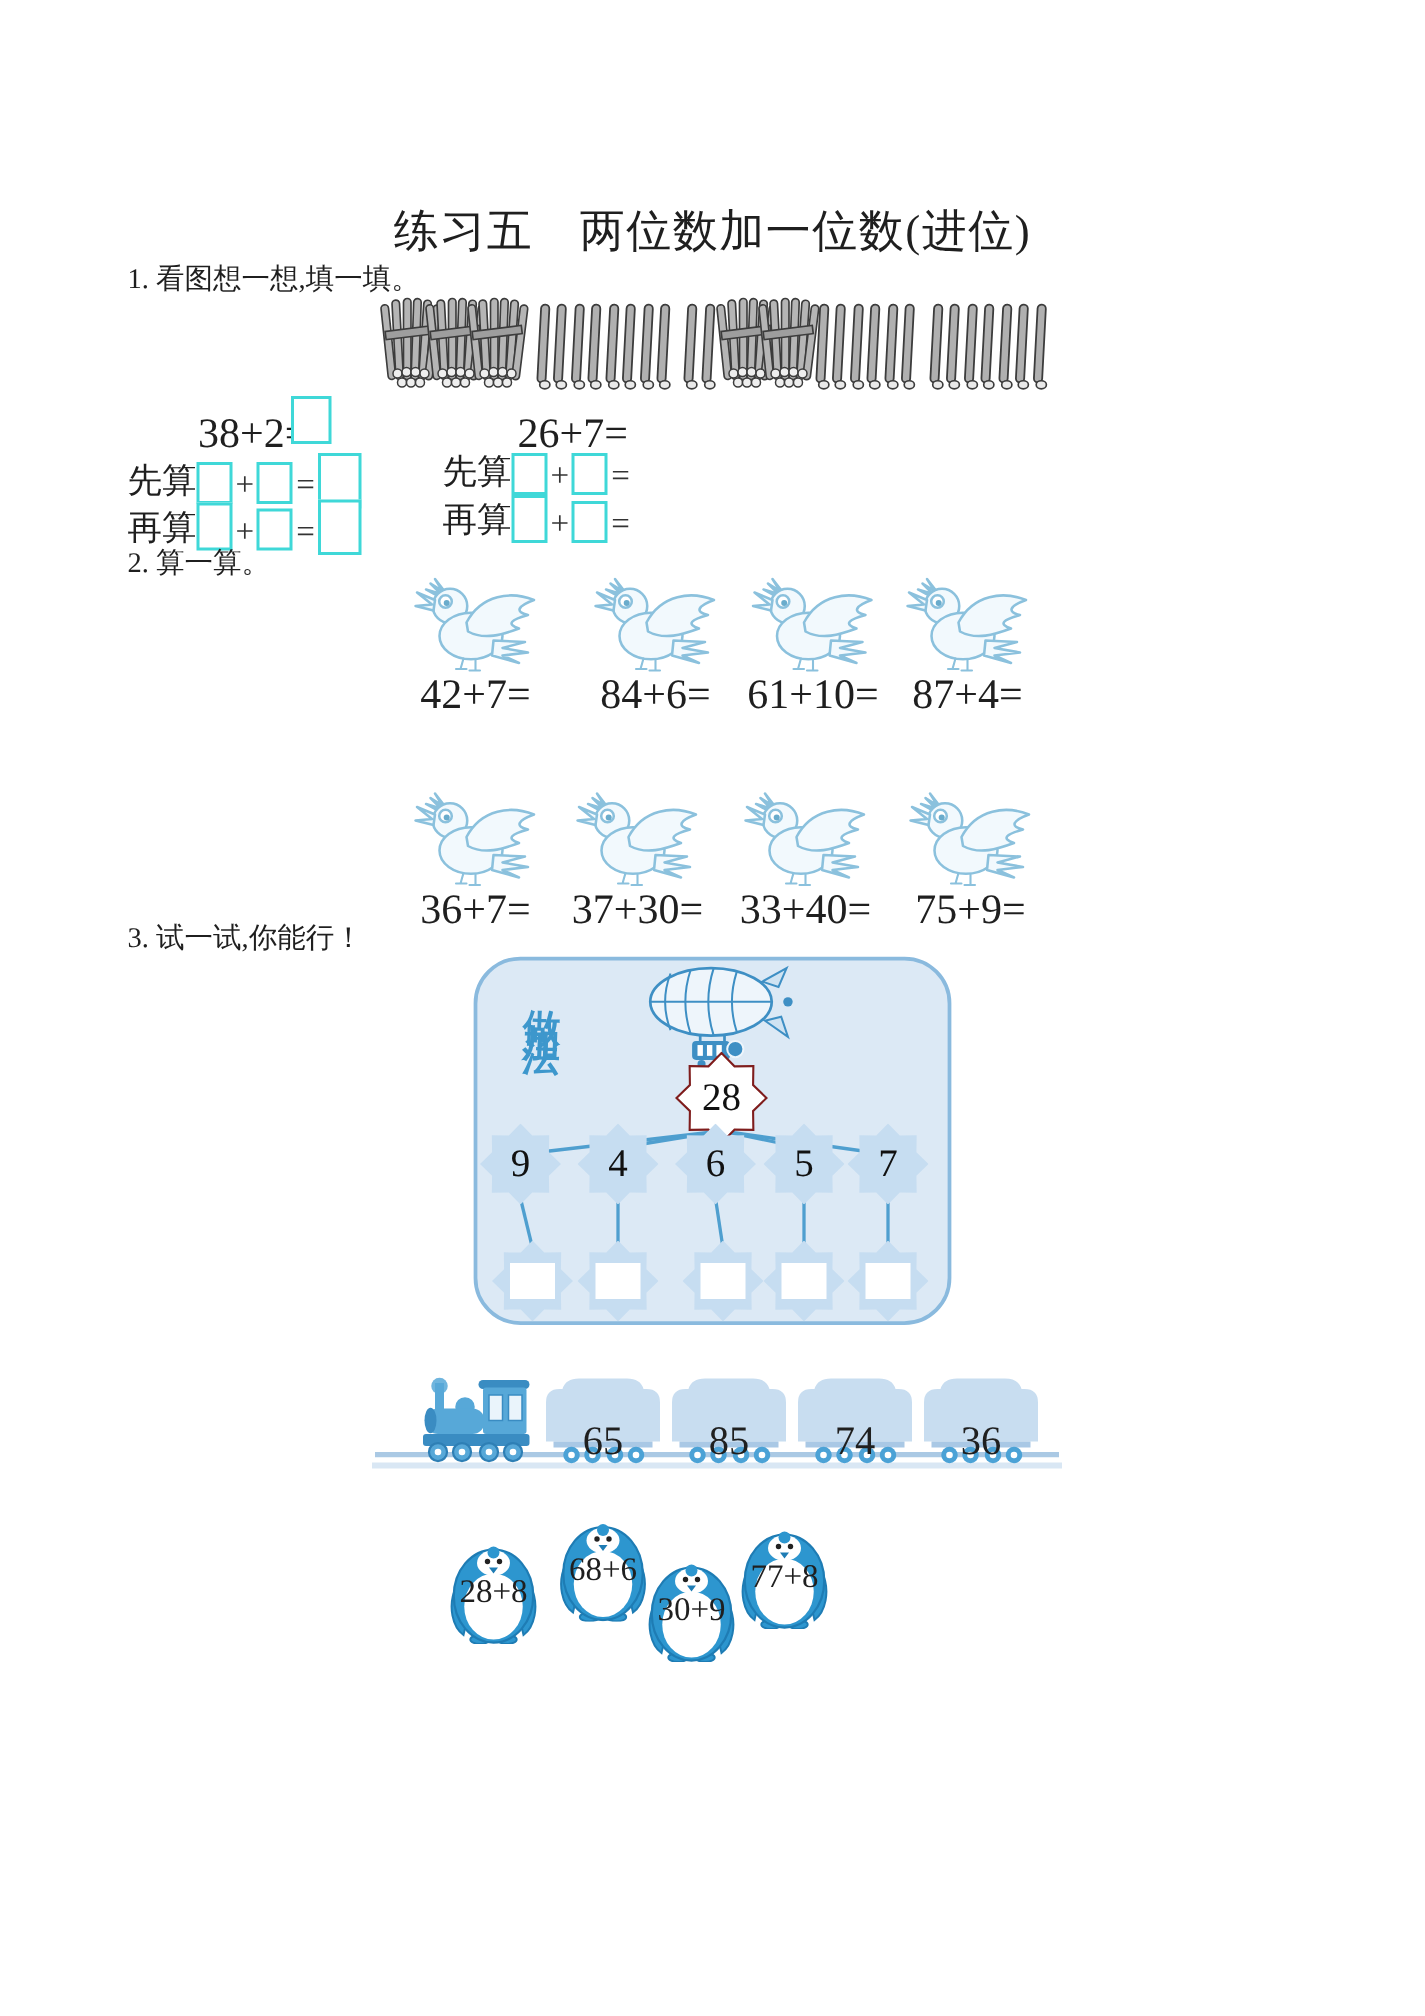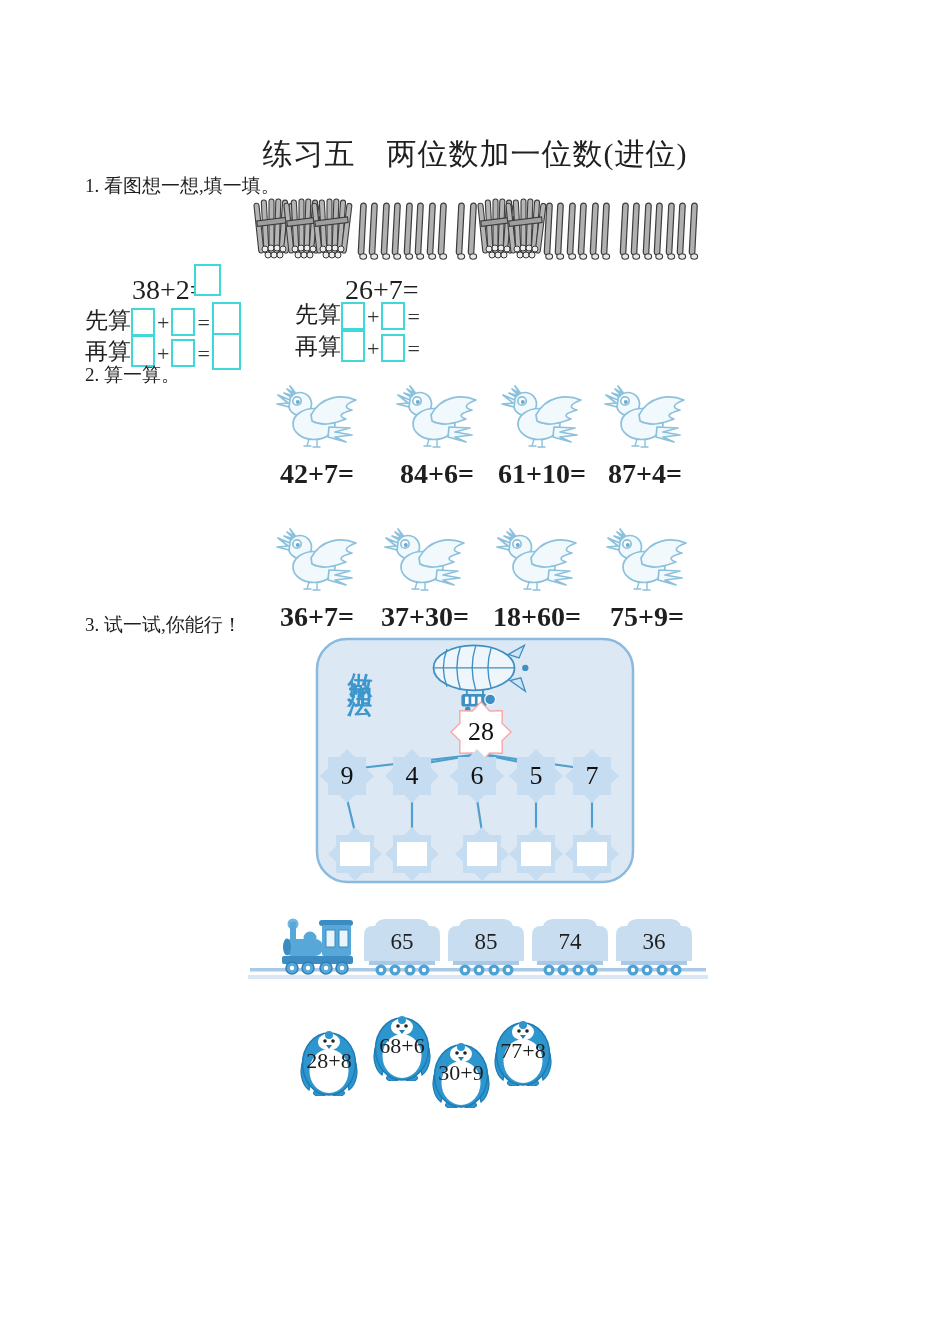--- a/index.html
+++ b/index.html
@@ -8,35 +8,35 @@
   .abs{position:absolute;}
   .title{width:950px;text-align:center;font-size:30px;letter-spacing:1px;}
   .qlabel{font-size:19px;}
   .eqtext{font-size:28px;white-space:nowrap;}
   .row{display:flex;align-items:flex-end;white-space:nowrap;font-size:23px;}
   .cbox{display:inline-block;width:24px;height:28px;border:2px solid #3fd8d8;background:#fff;box-sizing:border-box;}
   .cbox.big{width:29px;height:37px;transform:translateY(3px);}
   .cbox.tall{height:32px;}
   .op{font-size:22px;color:#333;margin:0 2px;}
   .birdcell{display:flex;flex-direction:column;align-items:center;width:110px;}
-  .birdcell .eqtext{margin-top:10px;font-weight:bold;}
+  .birdcell .eqtext{margin-top:0;}
   .star{clip-path:polygon(50% 0%,64.5% 14.9%,85.4% 14.6%,85.1% 35.5%,100% 50%,85.1% 64.5%,
         85.4% 85.4%,64.5% 85.1%,50% 100%,35.5% 85.1%,14.6% 85.4%,14.9% 64.5%,0% 50%,
         14.9% 35.5%,14.6% 14.6%,35.5% 14.9%);
         display:flex;align-items:center;justify-content:center;}
   .star.blue{background:#c6ddf1;}
   .starnum{font-size:26px;color:#111;}
-  .badge-outer{background:#fca5a5;}
+  .badge-outer{background:#7f1d1d;}
   .badge-inner{position:absolute;left:2px;top:2px;right:2px;bottom:2px;background:#fff;
         display:flex;align-items:center;justify-content:center;}
   .whitebox{width:30px;height:24px;background:#fff;}
   .vtitle{writing-mode:vertical-lr;text-orientation:upright;font-size:25px;font-weight:bold;
         color:#3d97cc;letter-spacing:9px;transform:rotate(2deg);
         font-family:"Liberation Sans","DejaVu Sans",sans-serif;}
-  .carnum{width:84px;text-align:center;font-size:23px;}
+  .carnum{width:84px;text-align:center;font-size:27px;margin-top:16px;}
   .pengnum{width:70px;text-align:center;font-size:22px;}
 </style>
 </head>
 <body>
 
 <div class="page">
 
   <svg width="0" height="0" style="position:absolute">
     <defs>
       <g id="stick">
@@ -251,21 +251,21 @@
   <div class="abs birdcell" style="left:370px;top:527px;">
     <svg width="92" height="64" viewBox="0 0 92 64">
         <use href="#bird"></use>
       </svg>
     <span class="eqtext">37+30=</span>
   </div>
   <div class="abs birdcell" style="left:482px;top:527px;">
     <svg width="92" height="64" viewBox="0 0 92 64">
         <use href="#bird"></use>
       </svg>
-    <span class="eqtext">18+60=</span>
+    <span class="eqtext">33+40=</span>
   </div>
   <div class="abs birdcell" style="left:592px;top:527px;">
     <svg width="92" height="64" viewBox="0 0 92 64">
         <use href="#bird"></use>
       </svg>
     <span class="eqtext">75+9=</span>
   </div>
 
   <div class="abs qlabel" style="left:85px;top:612px;">3. 试一试,你能行！</div>
 

